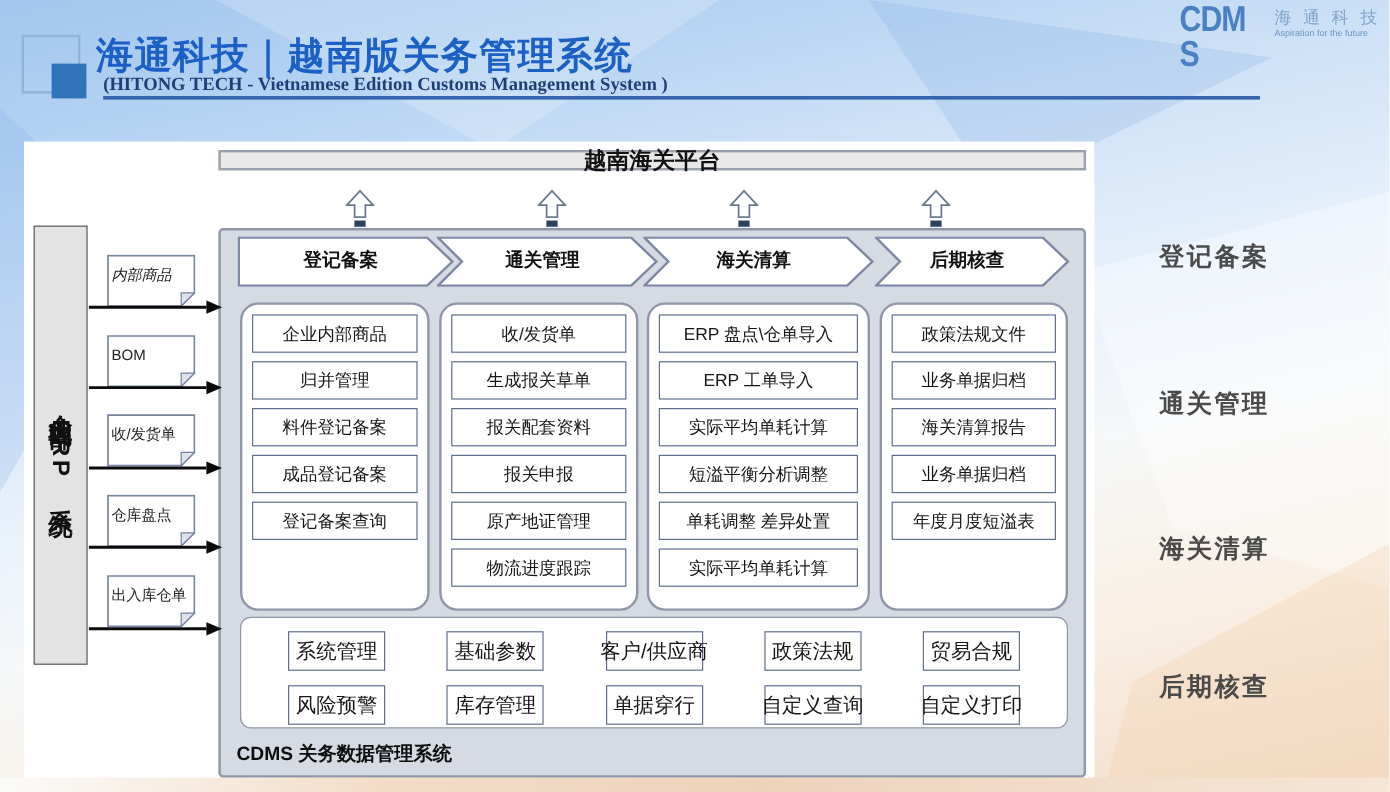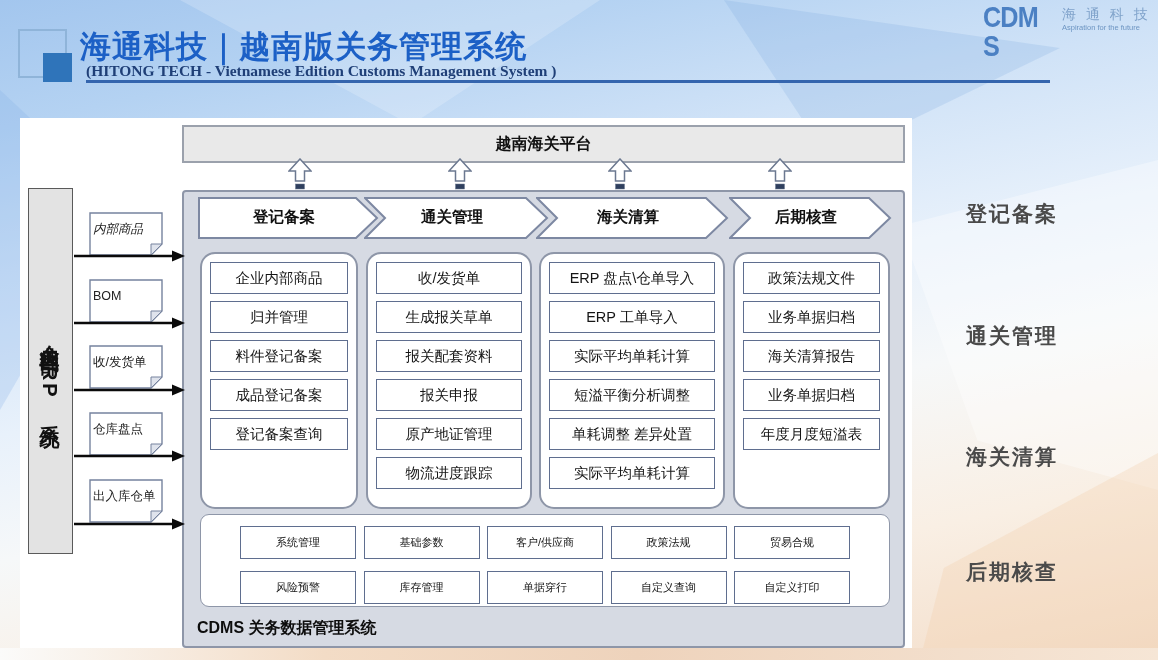--- a/index.html
+++ b/index.html
@@ -23,42 +23,42 @@
   .title{position:absolute;left:80px;top:26px;font-size:31px;font-weight:bold;color:#1c60c6;letter-spacing:1px;white-space:nowrap;}
   .subtitle{position:absolute;left:86px;top:62px;font-family:"Liberation Serif","DejaVu Serif",serif;
     font-size:15.5px;font-weight:bold;color:#1f3f77;white-space:nowrap;}
   .head-rule{position:absolute;left:86px;top:80px;width:964px;height:2.5px;background:#3465ae;}
   .logo-cdms{position:absolute;left:983px;top:2px;font-size:30px;font-weight:900;color:#4b80c3;
     line-height:.98;letter-spacing:-1px;transform:scaleX(.84);transform-origin:left top;}
   .logo-co{position:absolute;left:1062px;top:6px;font-size:14px;color:#7fa2ca;letter-spacing:3px;white-space:nowrap;}
   .logo-tag{position:absolute;left:1062px;top:23px;font-size:7.5px;color:#6d95c2;white-space:nowrap;}
 
   
-  .platform{position:absolute;left:182px;top:125px;width:723px;height:38px;background:#e9e9e9;
+  .platform{position:absolute;left:182px;top:125px;width:723px;height:17px;background:#e9e9e9;
     border:2px solid #9ba1ac;box-sizing:border-box;display:flex;align-items:center;justify-content:center;
-    font-size:16px;font-weight:bold;color:#111;}
+    font-size:19px;font-weight:bold;color:#111;}
   .uparrow{position:absolute;top:158px;width:24px;height:32px;}
 
   
   .main-box{position:absolute;left:182px;top:190px;width:723px;height:458px;background:#d6dae3;
     border:2px solid #8e96a8;border-radius:4px;box-sizing:border-box;}
   .chev{position:absolute;top:197px;height:42px;}
   .chev svg{position:absolute;left:0;top:0;}
   .chev .lbl{position:absolute;left:0;top:0;width:100%;height:40px;display:flex;align-items:center;justify-content:center;
     font-size:15.5px;font-weight:bold;color:#111;padding-right:10px;box-sizing:border-box;}
   .col{position:absolute;top:252px;height:257px;background:#fff;border:2px solid #8e96a8;border-radius:15px;
     box-sizing:border-box;padding:8px 8px 0 8px;}
   .col .item{height:32px;margin-bottom:7px;border:1.5px solid #5f6e8f;background:#fff;box-sizing:border-box;
     display:flex;align-items:center;justify-content:center;font-size:14.5px;color:#151515;white-space:nowrap;}
 
   .foundation{position:absolute;left:200px;top:514px;width:690px;height:93px;background:#fff;
     border:1.5px solid #8e96a8;border-radius:9px;box-sizing:border-box;padding:11px 39px 0 39px;}
   .f-row{display:flex;justify-content:space-between;margin-bottom:12px;}
-  .f-row .item{width:116px;height:33px;border:1.5px solid #5f6e8f;background:#fff;box-sizing:border-box;
-    display:flex;align-items:center;justify-content:center;font-size:11px;color:#151515;white-space:nowrap;}
+  .f-row .item{width:81px;height:33px;border:1.5px solid #5f6e8f;background:#fff;box-sizing:border-box;
+    display:flex;align-items:center;justify-content:center;font-size:17px;color:#151515;white-space:nowrap;}
   .cdms-label{position:absolute;left:197px;top:618px;font-size:16px;font-weight:bold;color:#0d0d0d;}
 
   
   .erp-box{position:absolute;left:28px;top:188px;width:45px;height:366px;background:#e3e3e3;
     border:1.5px solid #5a5a5a;box-sizing:border-box;display:flex;align-items:center;justify-content:center;}
   .erp-box span{writing-mode:vertical-rl;text-orientation:mixed;font-size:20px;font-weight:bold;color:#111;letter-spacing:3px;}
   .doc{position:absolute;left:89px;width:74px;height:44px;}
   .doc .txt{position:absolute;left:4px;top:0;width:66px;height:34px;display:flex;align-items:center;
     font-size:12.5px;color:#222;white-space:nowrap;}
   .harrow{position:absolute;left:74px;width:112px;height:14px;}

